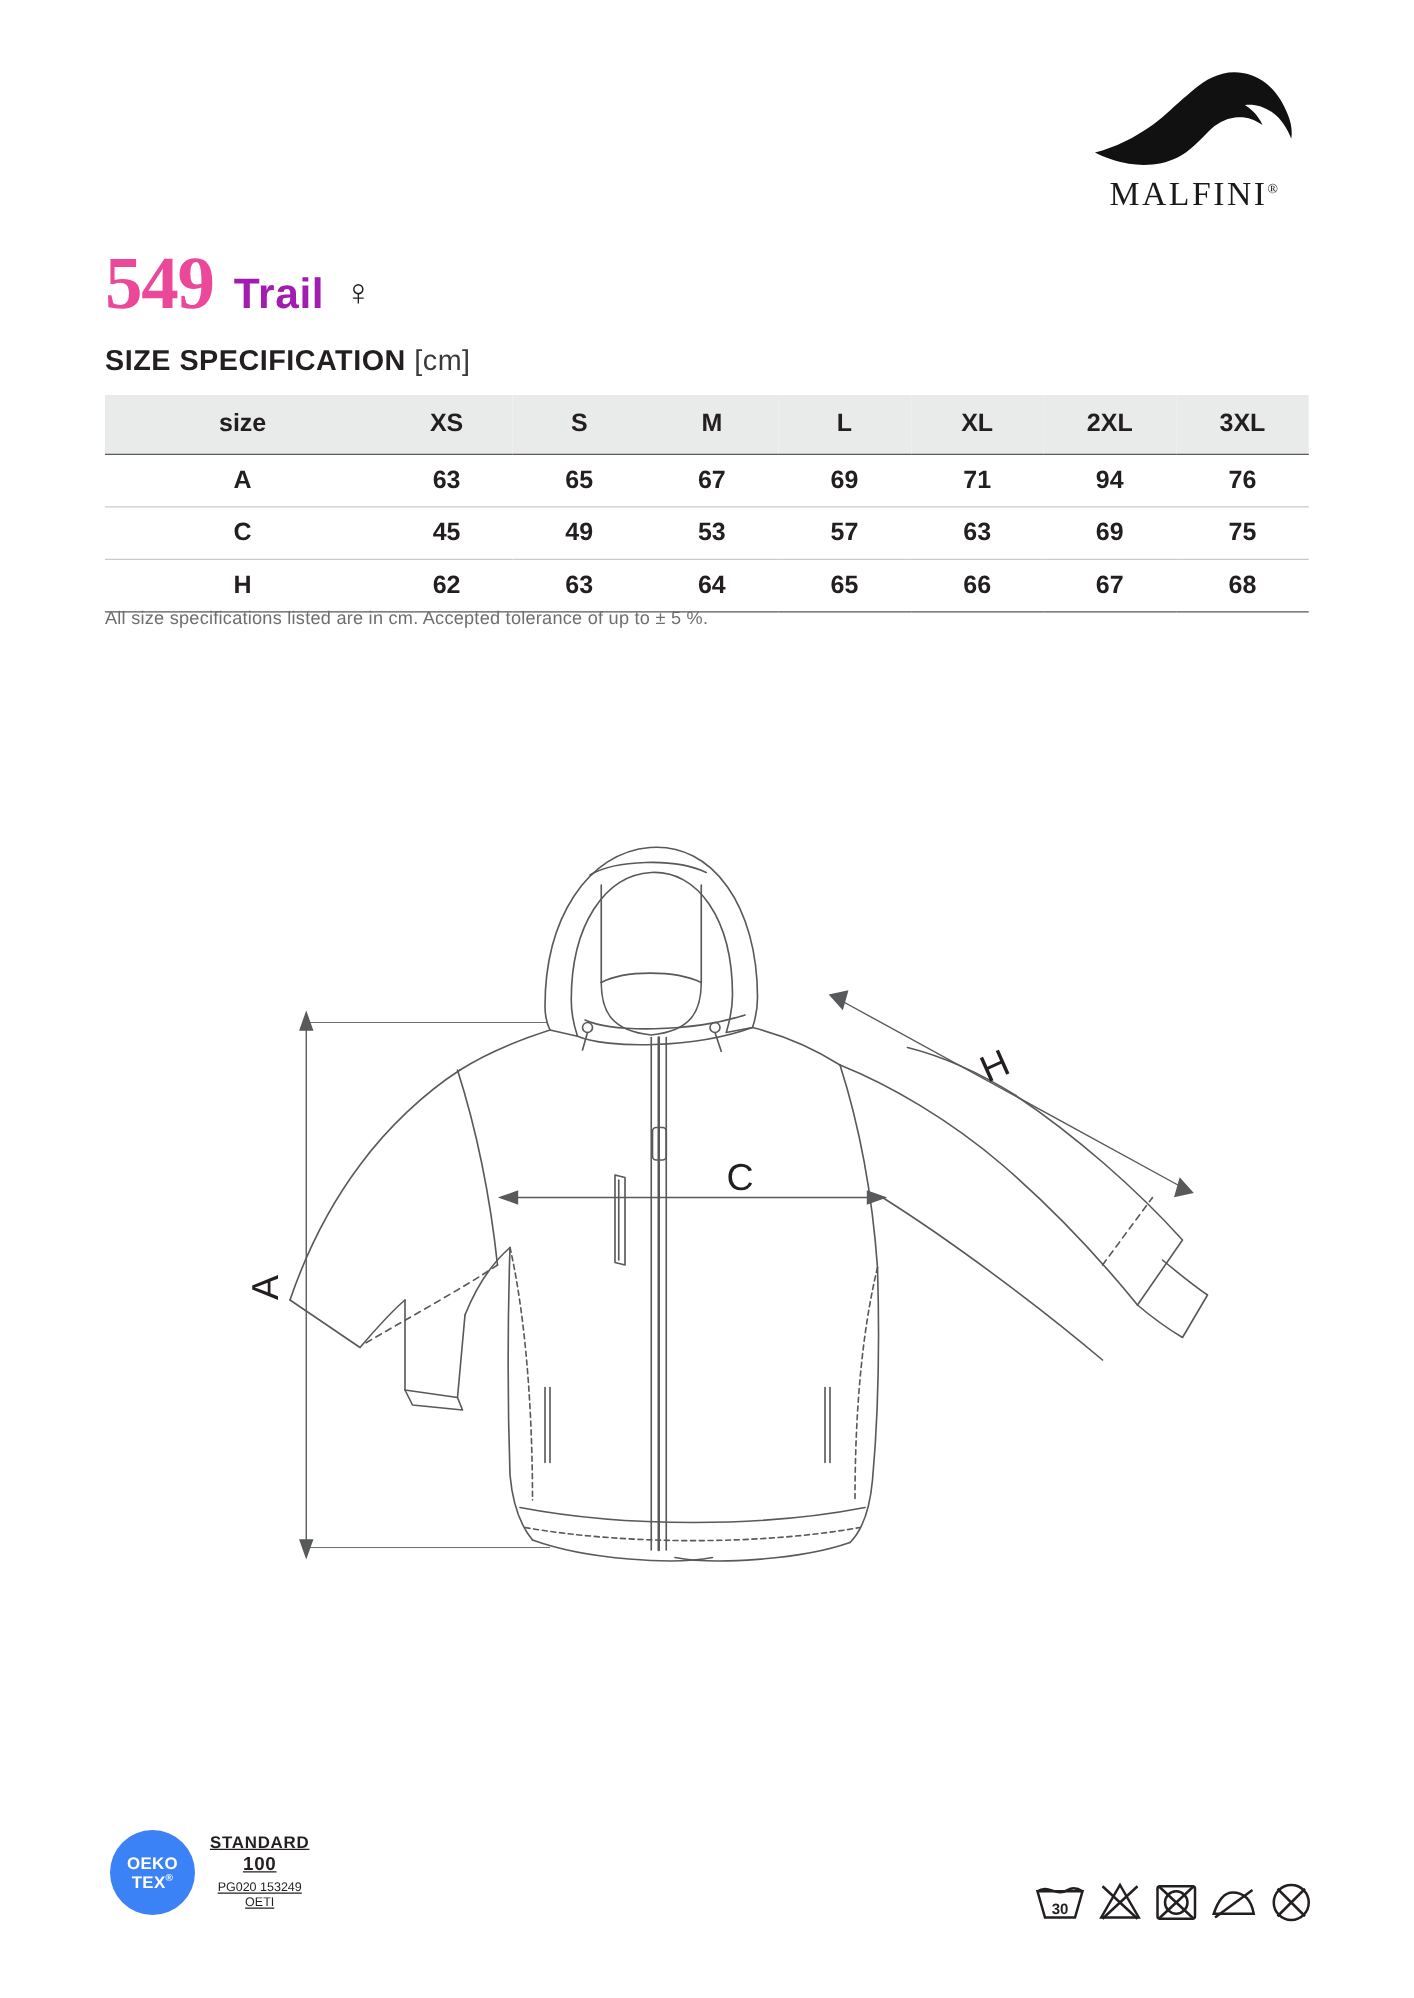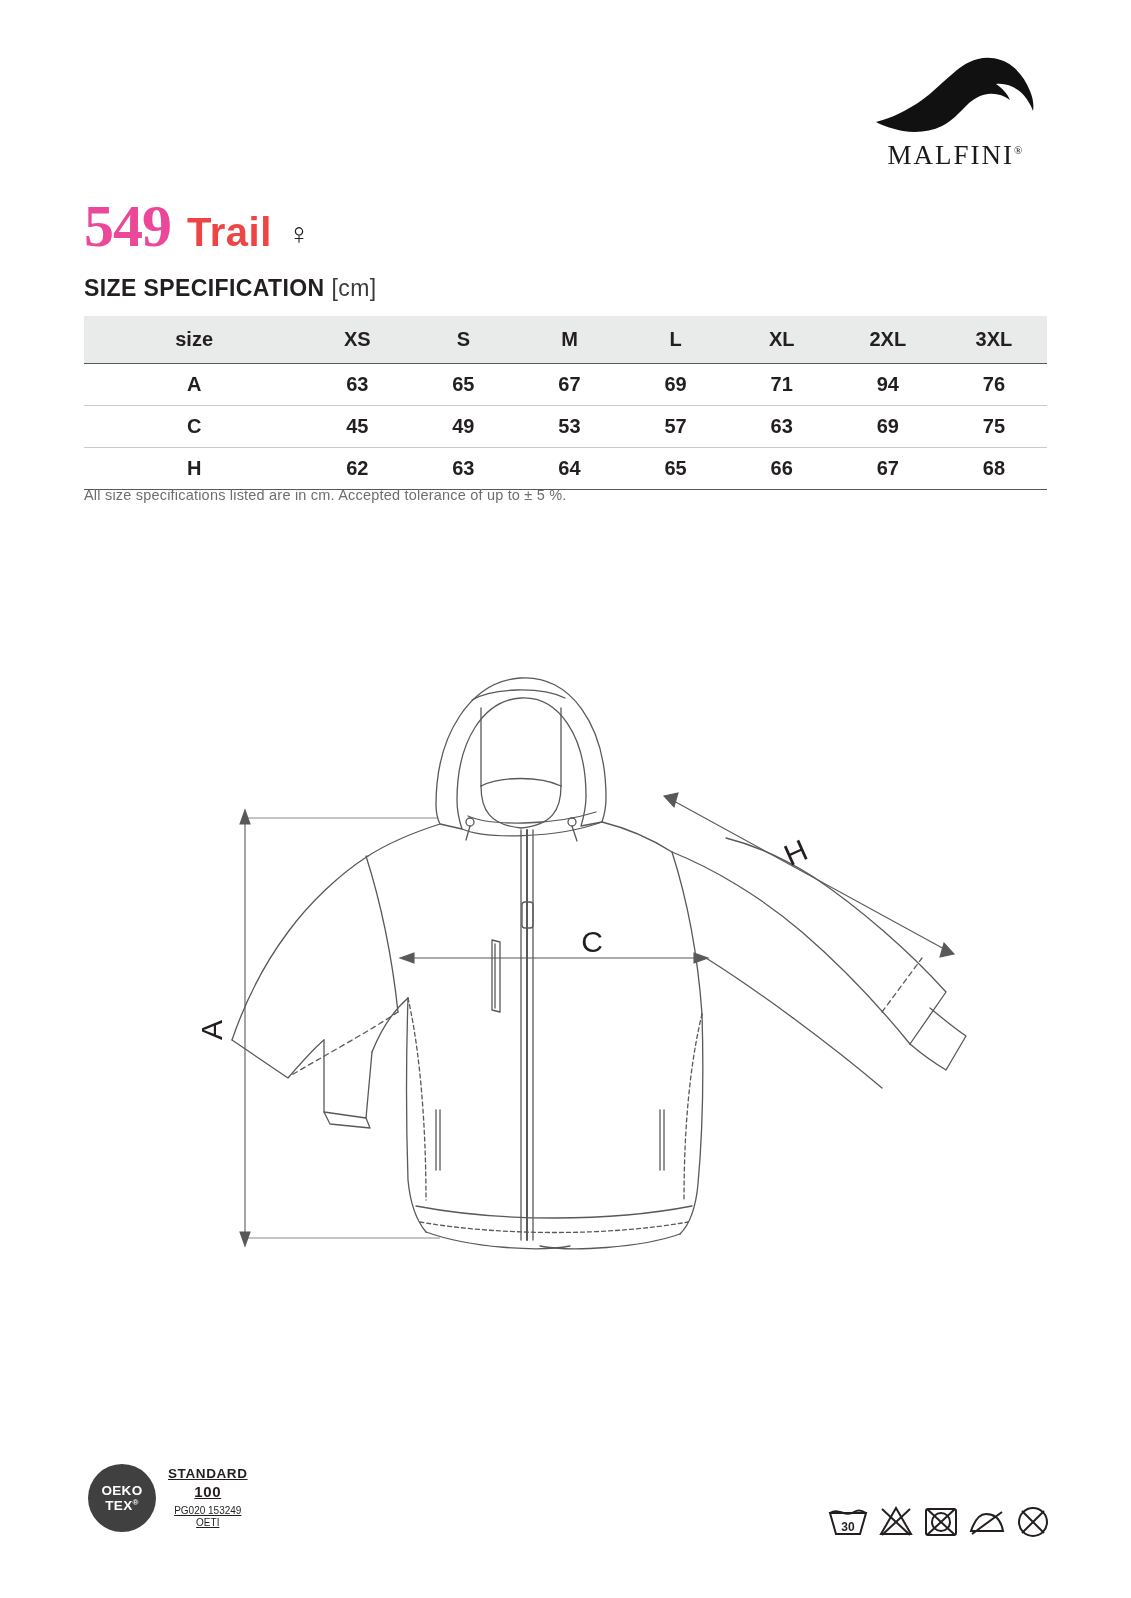--- a/index.html
+++ b/index.html
@@ -54,23 +54,23 @@
   }
   .title-code {
     font-size: 60px;
     font-weight: bold;
     color: #ec4899;
     letter-spacing: -1px;
     line-height: 1;
     font-family: Liberation Serif, serif;
   }
   .title-name {
-    font-size: 40px;
-    font-weight: bold;
-    color: #ef4444;
+    font-size: 34px;
+    font-weight: bold;
+    color: #a21caf;
     letter-spacing: 0.5px;
     line-height: 1;
   }
   .title-gender {
     font-size: 30px;
     color: #231f20;
     line-height: 1;
     position: relative;
     top: -2px;
   }
@@ -153,21 +153,21 @@
     left: 88px;
     bottom: 66px;
     display: flex;
     align-items: center;
     gap: 12px;
   }
   .oeko-circle {
     width: 68px;
     height: 68px;
     border-radius: 50%;
-    background: #404040;
+    background: #3b82f6;
     color: #fff;
     display: flex;
     flex-direction: column;
     align-items: center;
     justify-content: center;
     font-size: 13.5px;
     font-weight: bold;
     line-height: 1.12;
     letter-spacing: 0.3px;
   }

